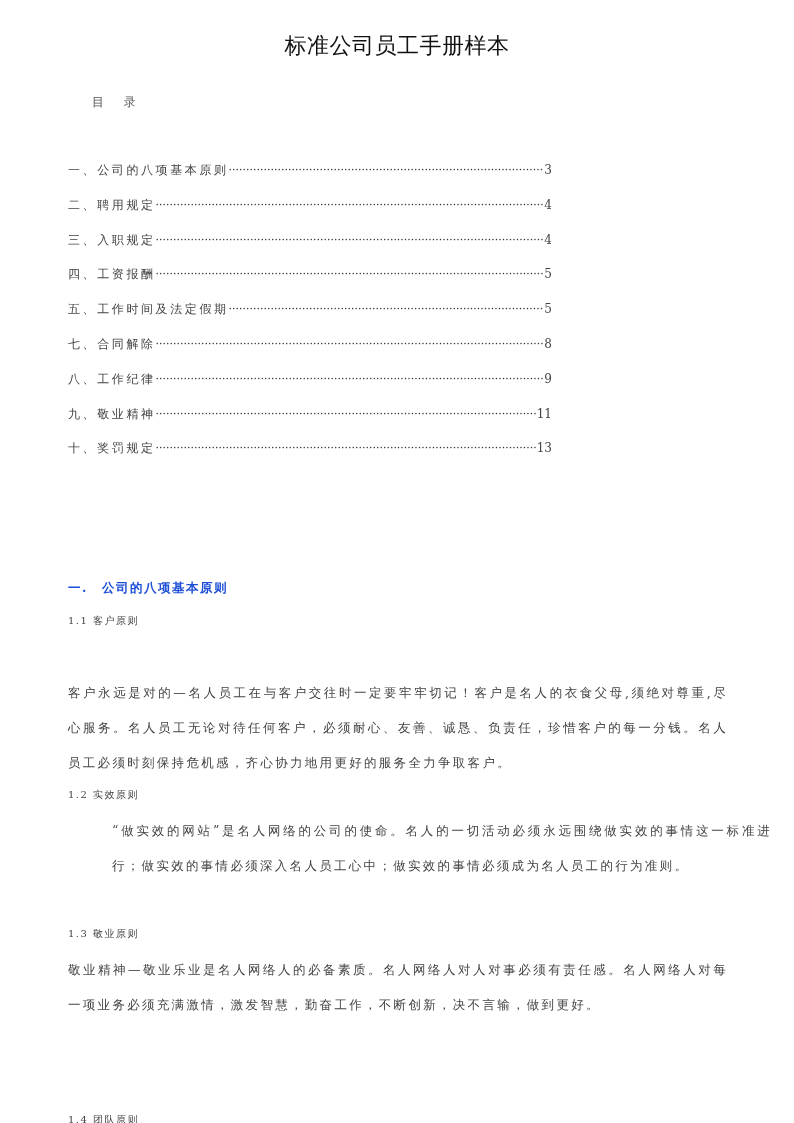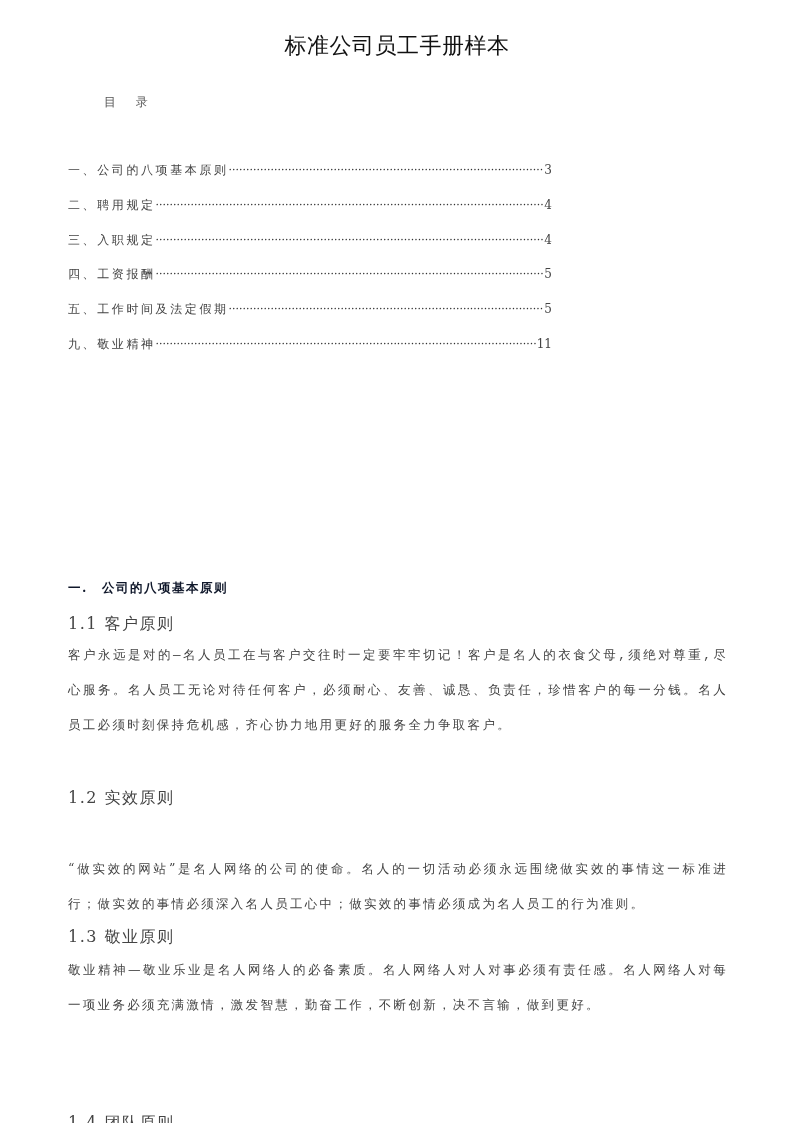--- a/index.html
+++ b/index.html
@@ -1,32 +1,32 @@
 <!DOCTYPE html>
 <html><head>
   <meta charset="utf-8">
   <style>
     html, body { margin: 0; padding: 0; background: #ffffff; }
     body { width: 794px; height: 1123px; position: relative; overflow: hidden;
            font-family: "DejaVu Serif", "Liberation Serif", serif; color: #3a3a3a; }
     .title { position: absolute; top: 31px; left: 0; width: 794px; text-align: center;
              font-family: Liberation Mono, monospace; font-size: 22px;
              color: #111; letter-spacing: 0.5px; }
-    .toc-heading { position: absolute; top: 94px; left: 104px; font-size: 12px; color: #555;
+    .toc-heading { position: absolute; top: 94px; left: 92px; font-size: 12px; color: #555;
                    letter-spacing: 8px; }
     .toc { position: absolute; top: 162px; left: 68px; width: 484px; text-align: center; }
     .toc-row { display: flex; align-items: baseline; height: 34.8px; font-size: 12px; color: #444; }
     .toc-label { white-space: nowrap; letter-spacing: 2.6px; }
     .toc-dots { flex: 1; overflow: hidden; white-space: nowrap; color: #333; letter-spacing: 0px; font-size: 11px; }
     .toc-dots::after { content: "··················································································································································"; }
     .toc-page { white-space: nowrap; padding-left: 0px; }
     .section-heading { position: absolute; top: 580px; left: 68px; font-size: 12.5px;
-                       font-weight: bold; color: #0f172a; letter-spacing: 1.5px; }
+                       font-weight: bold; color: #1d4ed8; letter-spacing: 1.5px; }
     .section-heading .num { display: inline-block; width: 34px; }
-    .sub { position: absolute; left: 68px; font-size: 16px; color: #444; letter-spacing: 1.5px; }
+    .sub { position: absolute; left: 68px; font-size: 10px; color: #444; letter-spacing: 1.5px; }
     .para { position: absolute; left: 68px; width: 660px; font-size: 12.5px; color: #444;
             line-height: 35px; letter-spacing: 2.3px; text-align: justify; }
   </style>
 </head>
 <body>
 
 <div>
   <div class="title">标准公司员工手册样本</div>
   <div class="toc-heading">目 录</div>
 
@@ -50,33 +50,48 @@
         <span class="toc-label">四、工资报酬</span>
         <span class="toc-dots"></span>
         <span class="toc-page">5</span>
       </div>
     <div class="toc-row">
         <span class="toc-label">五、工作时间及法定假期</span>
         <span class="toc-dots"></span>
         <span class="toc-page">5</span>
       </div>
     <div class="toc-row">
+        <span class="toc-label">七、合同解除</span>
+        <span class="toc-dots"></span>
+        <span class="toc-page">8</span>
+      </div>
+    <div class="toc-row">
+        <span class="toc-label">八、工作纪律</span>
+        <span class="toc-dots"></span>
+        <span class="toc-page">9</span>
+      </div>
+    <div class="toc-row">
         <span class="toc-label">九、敬业精神</span>
         <span class="toc-dots"></span>
         <span class="toc-page">11</span>
+      </div>
+    <div class="toc-row">
+        <span class="toc-label">十、奖罚规定</span>
+        <span class="toc-dots"></span>
+        <span class="toc-page">13</span>
       </div>
   </div>
 
   <div class="section-heading">
     <span class="num">一.</span><span>公司的八项基本原则</span>
   </div>
 
   <div class="sub" style="top:614px;">1.1 客户原则</div>
-  <div class="para" style="top:639px;font-family:Liberation Mono, monospace;">客户永远是对的—名人员工在与客户交往时一定要牢牢切记！客户是名人的衣食父母,须绝对尊重,尽心服务。名人员工无论对待任何客户，必须耐心、友善、诚恳、负责任，珍惜客户的每一分钱。名人员工必须时刻保持危机感，齐心协力地用更好的服务全力争取客户。</div>
+  <div class="para" style="top:675px;">客户永远是对的—名人员工在与客户交往时一定要牢牢切记！客户是名人的衣食父母,须绝对尊重,尽心服务。名人员工无论对待任何客户，必须耐心、友善、诚恳、负责任，珍惜客户的每一分钱。名人员工必须时刻保持危机感，齐心协力地用更好的服务全力争取客户。</div>
 
   <div class="sub" style="top:788px;">1.2 实效原则</div>
-  <div class="para" style="top:851px;">“做实效的网站”是名人网络的公司的使命。名人的一切活动必须永远围绕做实效的事情这一标准进行；做实效的事情必须深入名人员工心中；做实效的事情必须成为名人员工的行为准则。</div>
+  <div class="para" style="top:813px;margin-left:44px;">“做实效的网站”是名人网络的公司的使命。名人的一切活动必须永远围绕做实效的事情这一标准进行；做实效的事情必须深入名人员工心中；做实效的事情必须成为名人员工的行为准则。</div>
 
   <div class="sub" style="top:927px;">1.3 敬业原则</div>
   <div class="para" style="top:952px;">敬业精神—敬业乐业是名人网络人的必备素质。名人网络人对人对事必须有责任感。名人网络人对每一项业务必须充满激情，激发智慧，勤奋工作，不断创新，决不言输，做到更好。</div>
 
   <div class="sub" style="top:1066px;margin-top:47px;">1.4 团队原则</div>
 </div>
 
 </body></html>

